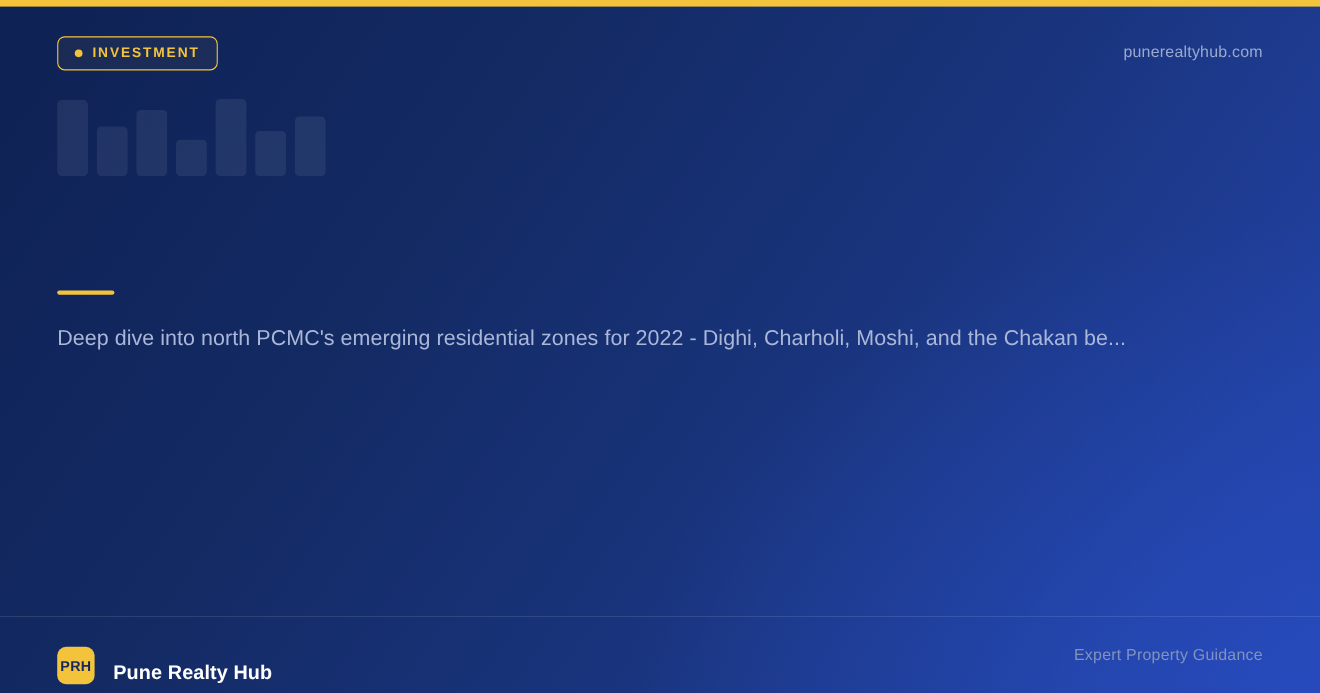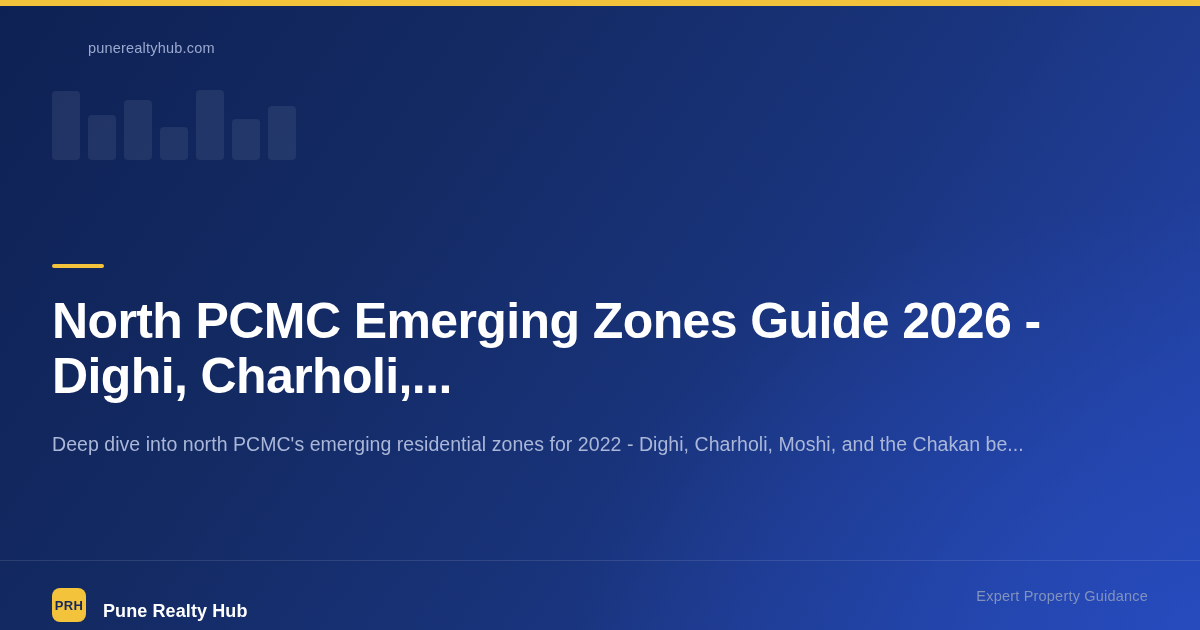--- a/index.html
+++ b/index.html
@@ -172,36 +172,39 @@
   }
 </style>
 </head>
 <body>
 
 <div class="og-card">
 
   <div class="top-strip"></div>
 
   <div class="header">
+    <div class="badge">
+      <span class="badge-dot"></span>
+      <span class="badge-label">INVESTMENT</span>
+    </div>
     <div class="site-url">punerealtyhub.com</div>
   </div>
 
   <div class="bar-graphic">
     <div class="bar" style="height: 69px;"></div>
     <div class="bar" style="height: 45px;"></div>
     <div class="bar" style="height: 60px;"></div>
     <div class="bar" style="height: 33px;"></div>
     <div class="bar" style="height: 70px;"></div>
     <div class="bar" style="height: 41px;"></div>
     <div class="bar" style="height: 54px;"></div>
   </div>
 
   <div class="main">
     <div class="accent-rule"></div>
-    <h1 class="title">North PCMC Emerging Zones Guide 2026 - Dighi, Charholi,...</h1>
     <p class="subtitle">Deep dive into north PCMC's emerging residential zones for 2022 - Dighi, Charholi, Moshi, and the Chakan be...</p>
   </div>
 
   <div class="footer-divider"></div>
   <div class="footer">
     <div class="brand">
       <div class="brand-logo">PRH</div>
       <div class="brand-name">Pune Realty Hub</div>
     </div>
     <div class="footer-tagline">Expert Property Guidance</div>

